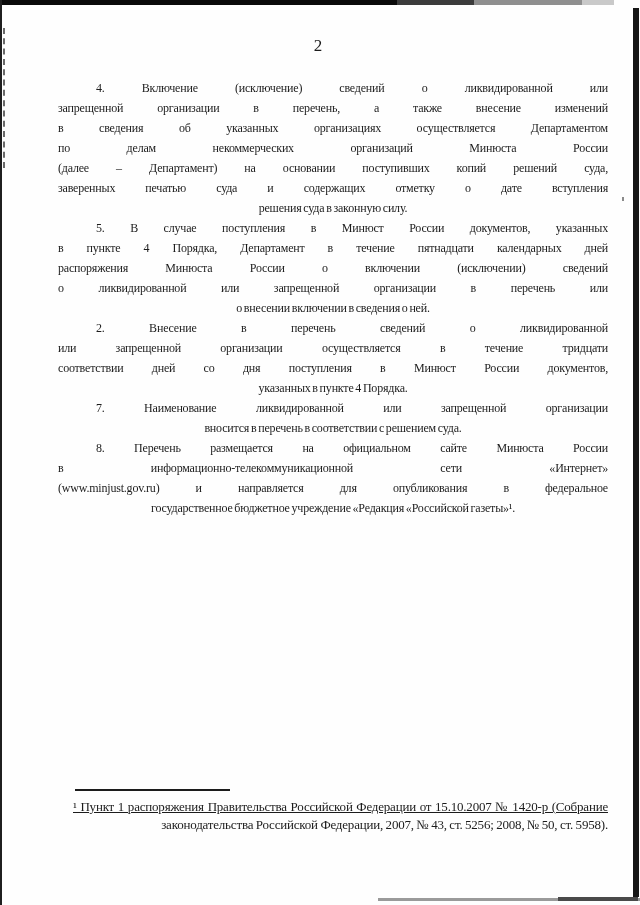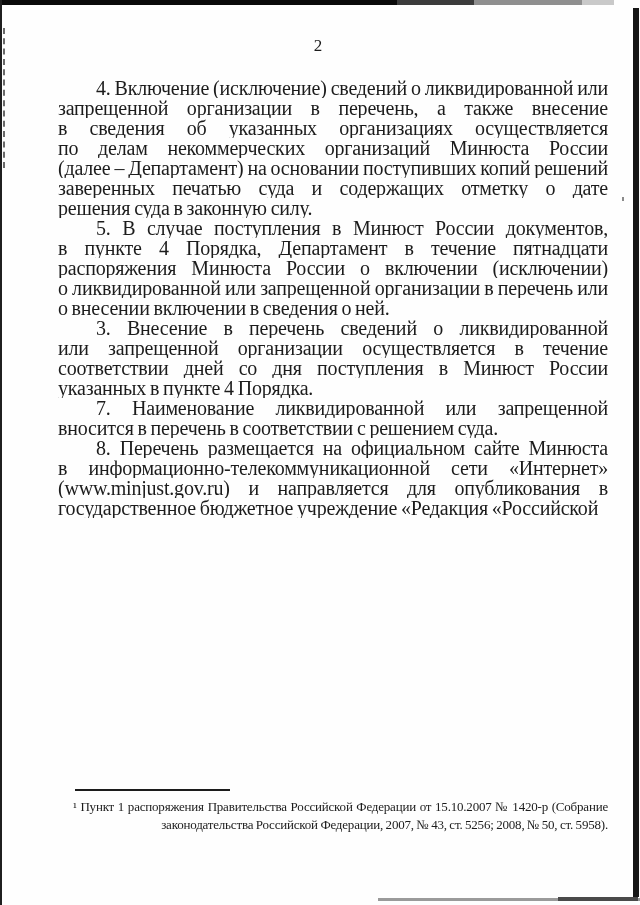--- a/index.html
+++ b/index.html
@@ -28,40 +28,40 @@
   .bottom-line { position:absolute; left:378px; top:898px; width:262px; height:3px; background:#9a9a9a; }
   .bottom-line-dark { position:absolute; left:558px; top:897px; width:80px; height:4px; background:#4a4a4a; }
   .speck { position:absolute; left:622px; top:197px; width:2px; height:4px; background:#8a8a8a; }
 
   .pageno {
     position:absolute; left:48px; top:36px; width:540px;
     text-align:center; font-size:17px; line-height:19px;
   }
   .body-text {
     position:absolute; left:58px; top:78px; width:550px;
-    font-size:20px; line-height:20px;
+    font-size:12px; line-height:20px;
     letter-spacing:-0.2px; word-spacing:-1px;
   }
   .paragraph { margin:0; }
-  .line { height:20px; overflow:hidden; text-align:left; }
+  .line { height:20px; overflow:hidden; text-align:center; }
   .line.just { text-align:justify; text-align-last:justify; }
   .line.indent { text-indent:38px; }
 
   .footnote-sep {
     position:absolute; left:75px; top:789px; width:155px; height:0;
     border-top:2px solid #1c1c1c;
   }
   .footnote {
     position:absolute; left:58px; top:798px; width:550px;
     font-size:13px; line-height:18px;
     letter-spacing:-0.2px; word-spacing:-0.5px;
   }
   .fline { height:18px; overflow:hidden; text-align:right; }
   .fline.just { text-align:justify; text-align-last:justify; }
-  .fline.indent { text-indent:15px; }
+  .fline.indent { text-indent:15px;text-decoration:underline; }
 </style>
 </head>
 <body>
 
 <div class="page">
 
   <div class="top-bar"></div>
   <div class="left-bar"></div>
   <div class="left-dashes"></div>
   <div class="right-bar"></div>
@@ -82,21 +82,21 @@
         <div class="line">решения суда в законную силу.</div>
       </div>
       <div class="paragraph">
         <div class="line just indent">5. В случае поступления в Минюст России документов, указанных</div>
         <div class="line just">в пункте 4 Порядка, Департамент в течение пятнадцати календарных дней</div>
         <div class="line just">распоряжения Минюста России о включении (исключении) сведений</div>
         <div class="line just">о ликвидированной или запрещенной организации в перечень или</div>
         <div class="line">о внесении включении в сведения о ней.</div>
       </div>
       <div class="paragraph">
-        <div class="line just indent">3. Внесение в перечень сведений о ликвидированной</div>
+        <div class="line just indent">2. Внесение в перечень сведений о ликвидированной</div>
         <div class="line just">или запрещенной организации осуществляется в течение тридцати</div>
         <div class="line just">соответствии дней со дня поступления в Минюст России документов,</div>
         <div class="line">указанных в пункте 4 Порядка.</div>
       </div>
       <div class="paragraph">
         <div class="line just indent">7. Наименование ликвидированной или запрещенной организации</div>
         <div class="line">вносится в перечень в соответствии с решением суда.</div>
       </div>
       <div class="paragraph">
         <div class="line just indent">8. Перечень размещается на официальном сайте Минюста России</div>

